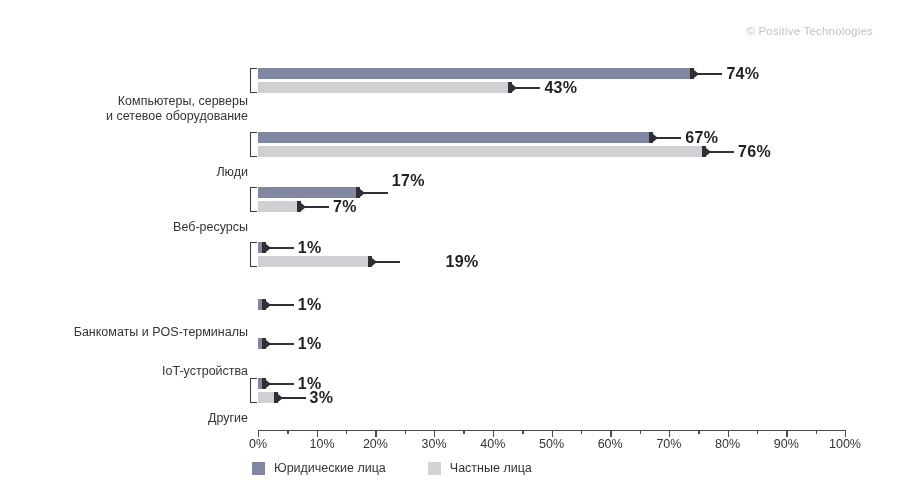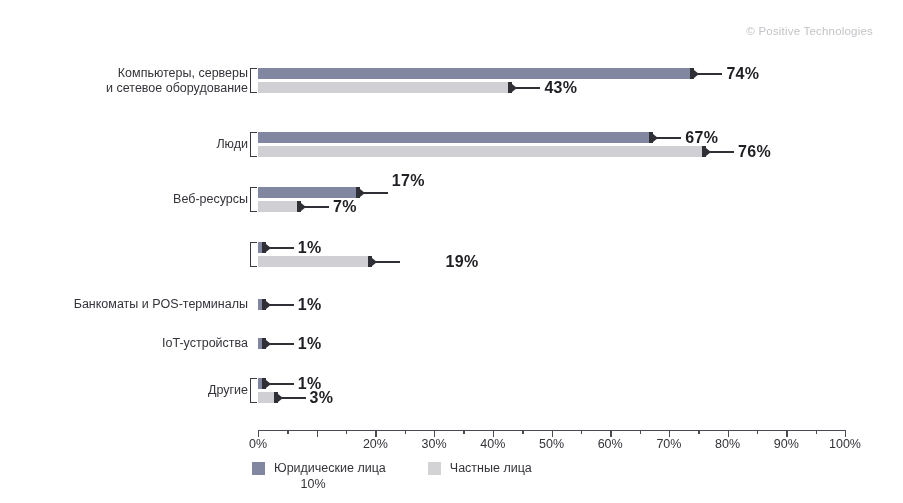--- a/index.html
+++ b/index.html
@@ -33,20 +33,21 @@
   }
 
   .row-label {
     position: absolute;
     text-align: right;
     font-size: 12.5px;
     line-height: 15px;
     color: #33333a;
     right: 655px;           
     white-space: pre-line;
+    margin-top: 28px;
   }
 
   .bracket {
     position: absolute;
     left: 250px;
     width: 7px;
     border: 1.3px solid #3a3a42;
     border-right: none;
   }
 
@@ -243,21 +244,21 @@
       <span class="leader" style="width:26px"></span>
     </div>
     <div class="value" style="left: 309.61px; top: 389px;">3%</div>
   </div>
 
 <div id="axis-line"></div>
 <div id="axis-ticks">
     <div class="tick major" style="left: 258px;"></div>
     <div class="tick-label" style="left: 258px;">0%</div>
     <div class="tick major" style="left: 316.7px;"></div>
-    <div class="tick-label" style="left: 313px; margin-top: 40px;">10%</div>
+    <div class="tick-label" style="left: 322px;">10%</div>
     <div class="tick major" style="left: 375.4px;"></div>
     <div class="tick-label" style="left: 375.4px;">20%</div>
     <div class="tick major" style="left: 434.1px;"></div>
     <div class="tick-label" style="left: 434.1px;">30%</div>
     <div class="tick major" style="left: 492.8px;"></div>
     <div class="tick-label" style="left: 492.8px;">40%</div>
     <div class="tick major" style="left: 551.5px;"></div>
     <div class="tick-label" style="left: 551.5px;">50%</div>
     <div class="tick major" style="left: 610.2px;"></div>
     <div class="tick-label" style="left: 610.2px;">60%</div>

